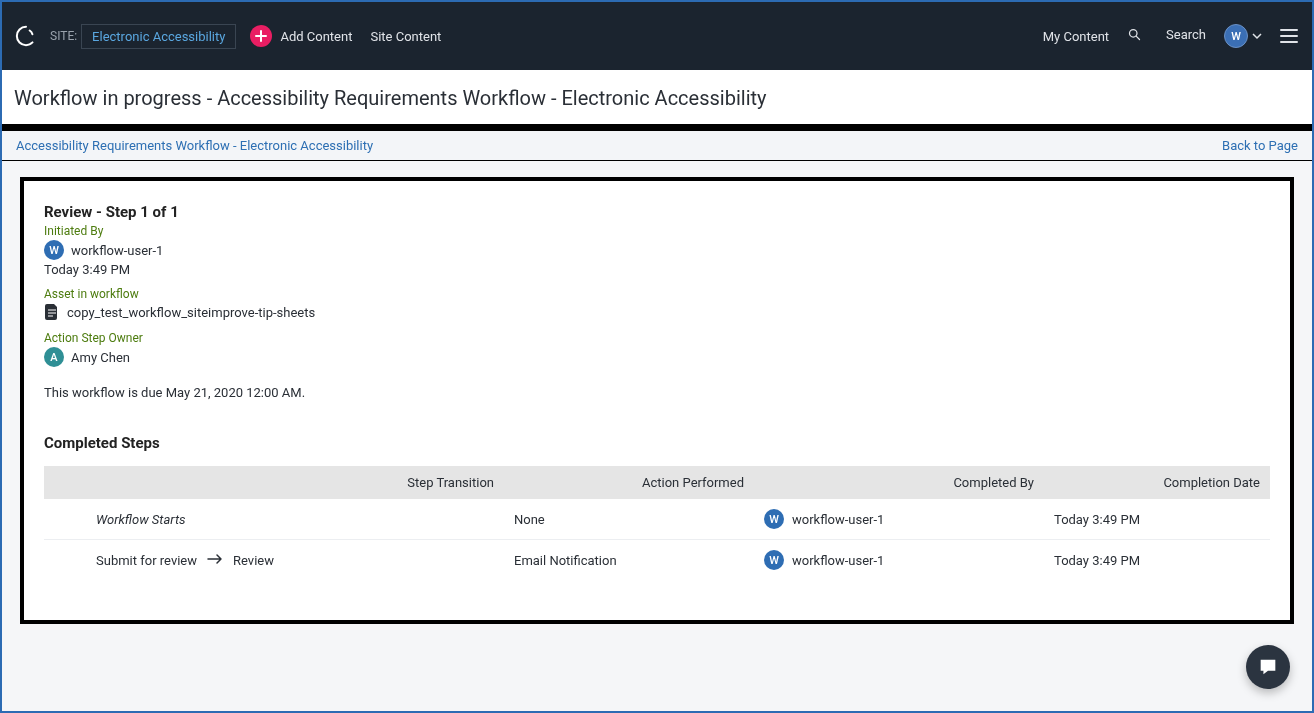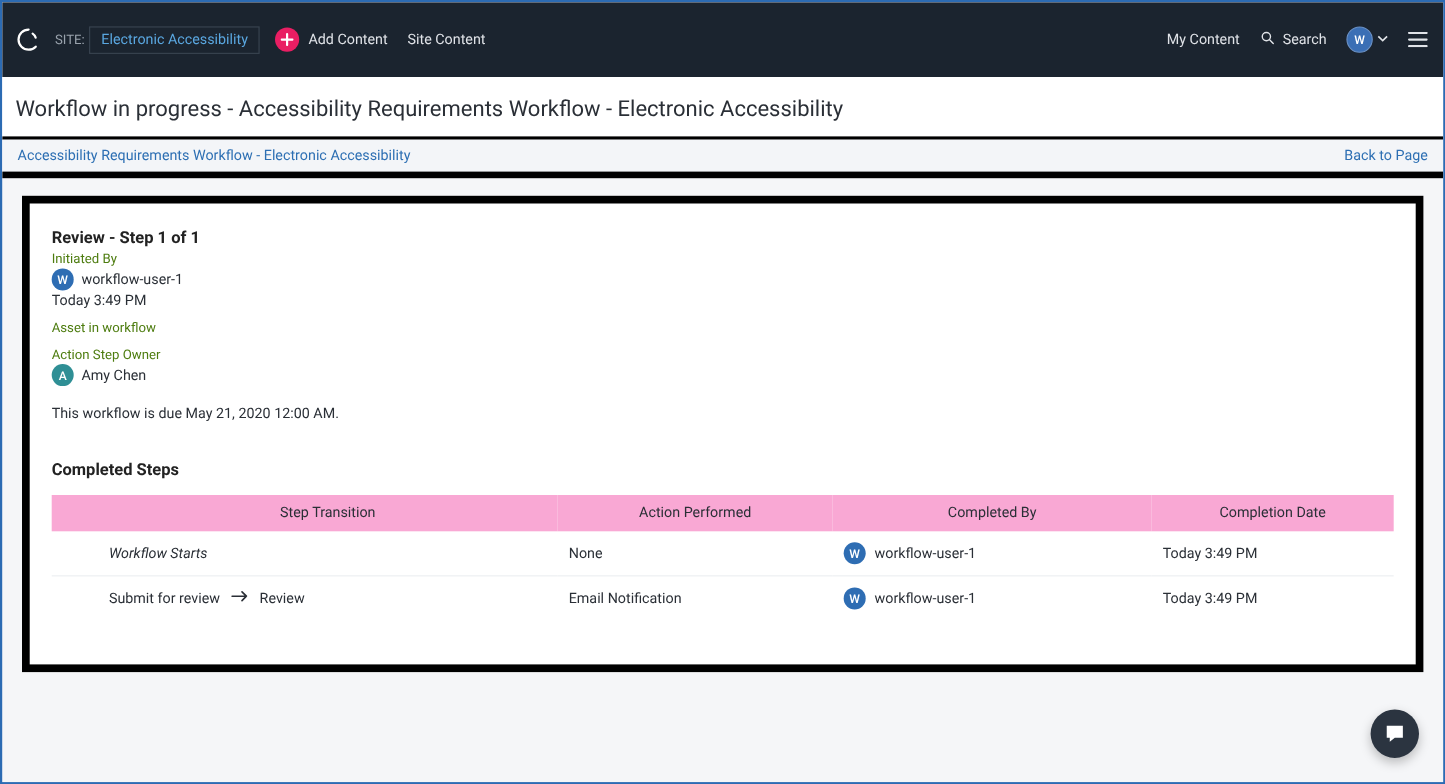--- a/index.html
+++ b/index.html
@@ -54,59 +54,59 @@
   }
   .topbar-link {
     margin-left: 18px;
     cursor: pointer;
   }
   .topbar-spacer { flex: 1; }
   .topbar-right {
     display: flex; align-items: center; gap: 18px;
     padding-right: 4px;
   }
-  .search-btn { display: flex; align-items: center; gap: 6px; cursor: pointer; }
+  .search-btn { display: flex; align-items: flex-start; gap: 24px; cursor: pointer; }
   .avatar-small {
     width: 24px; height: 24px; border-radius: 50%;
     background: #3b6fb5;
     border: 1px solid #6a90c4;
     display: flex; align-items: center; justify-content: center;
     color: #fff; font-size: 11px; font-weight: 500;
   }
   .user-menu { display: flex; align-items: center; gap: 4px; cursor: pointer; }
   .hamburger { cursor: pointer; display:flex; align-items:center; }
   
   .page-title-bar {
     background: #fff;
     padding: 16px 12px 14px 12px;
-    border-bottom: 3px solid #000000;
+    border-bottom: 7px solid #000000;
   }
   .page-title-bar h1 {
     font-size: 20px;
     font-weight: 400;
     color: #2a2f36;
   }
   
   .breadcrumb-bar {
     background: #f3f5f8;
-    border-bottom: 6px solid #000000;
+    border-bottom: 1px solid #000000;
     padding: 7px 14px;
     display: flex;
     align-items: center;
     justify-content: space-between;
     font-size: 13px;
   }
   .breadcrumb-link { color: #2d6fb3; cursor: pointer; }
   .back-link { color: #2d6fb3; cursor: pointer; }
   
   .main-card {
     background: #fff;
     margin: 16px 18px 0 18px;
     padding: 22px 20px 40px 20px;
-    border: 7px solid #000000;
+    border: 4px solid #000000;
   }
   .review-title {
     font-size: 15px;
     font-weight: 700;
     color: #222;
     margin-bottom: 3px;
   }
   .meta-label {
     font-size: 12px;
     color: #4d7c0f;
@@ -144,22 +144,22 @@
     margin-top: 34px;
     margin-bottom: 14px;
   }
   
   .steps-table {
     width: 100%;
     border-collapse: collapse;
     font-size: 13px;
   }
   .steps-table thead th {
-    background: #f9a8d4;
-    text-align: center;
+    background: #e5e5e5;
+    text-align: right;
     font-weight: 400;
     color: #2a2f36;
     padding: 9px 10px;
   }
   .steps-table th:first-child, .steps-table td:first-child {
     padding-left: 52px;
   }
   .steps-table tbody td {
     padding: 10px 10px;
     border-bottom: 1px solid #eceef1;
@@ -254,20 +254,29 @@
 
   <div class="meta-label first">Initiated By</div>
   <div class="meta-value">
     <span class="avatar-tiny avatar-blue">W</span>
     <span>workflow-user-1</span>
   </div>
 
   <div class="meta-value">Today 3:49 PM</div>
 
   <div class="meta-label">Asset in workflow</div>
+  <div class="meta-value">
+    <span class="file-icon">
+      <svg width="14" height="16" viewBox="0 0 14 16">
+          <path d="M2 0h7l3 3v11a2 2 0 0 1-2 2H2a2 2 0 0 1-2-2V2a2 2 0 0 1 2-2z" fill="#2a2f36"></path>
+          <path d="M3 6h8M3 9h8M3 12h5" stroke="#fff" stroke-width="1"></path>
+        </svg>
+    </span>
+    <span style="cursor:pointer">copy_test_workflow_siteimprove-tip-sheets</span>
+  </div>
 
   <div class="meta-label">Action Step Owner</div>
   <div class="meta-value">
     <span class="avatar-tiny avatar-teal">A</span>
     <span>Amy Chen</span>
   </div>
 
   <div class="due-text">This workflow is due May 21, 2020 12:00 AM.</div>
 
   <div class="completed-steps-title">Completed Steps</div>

